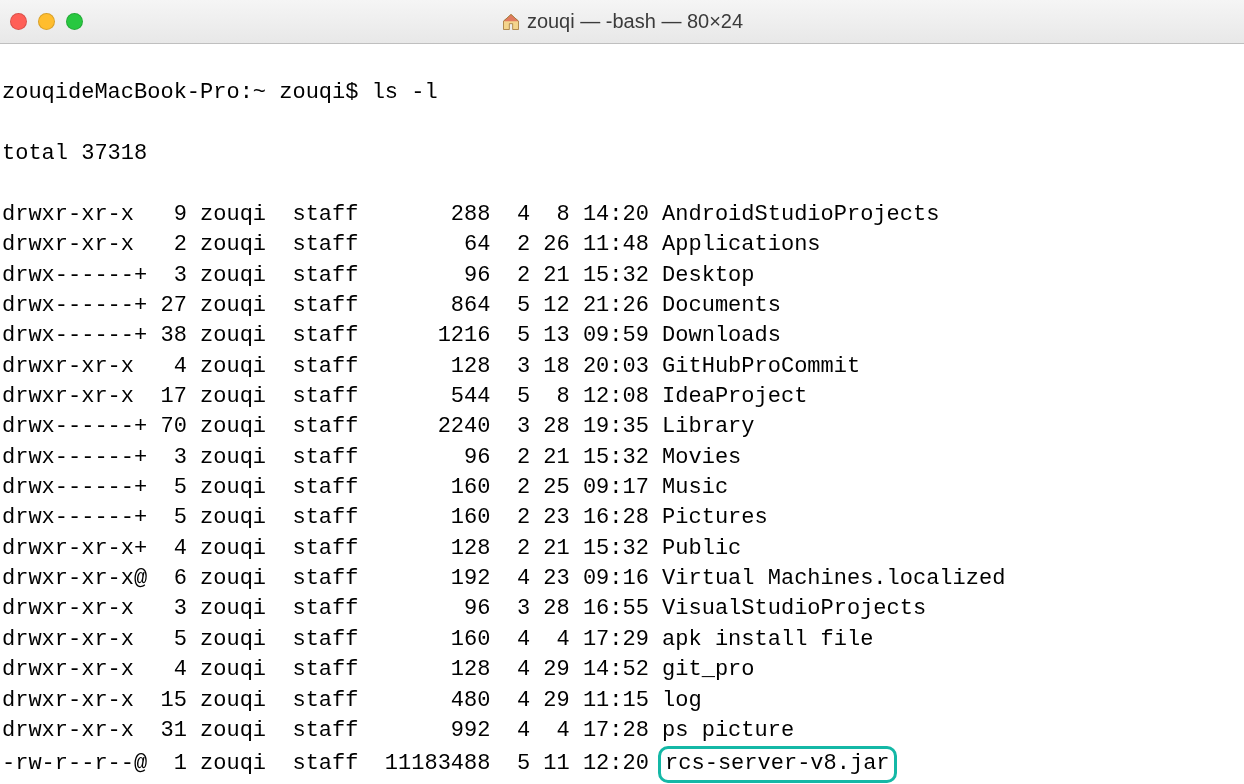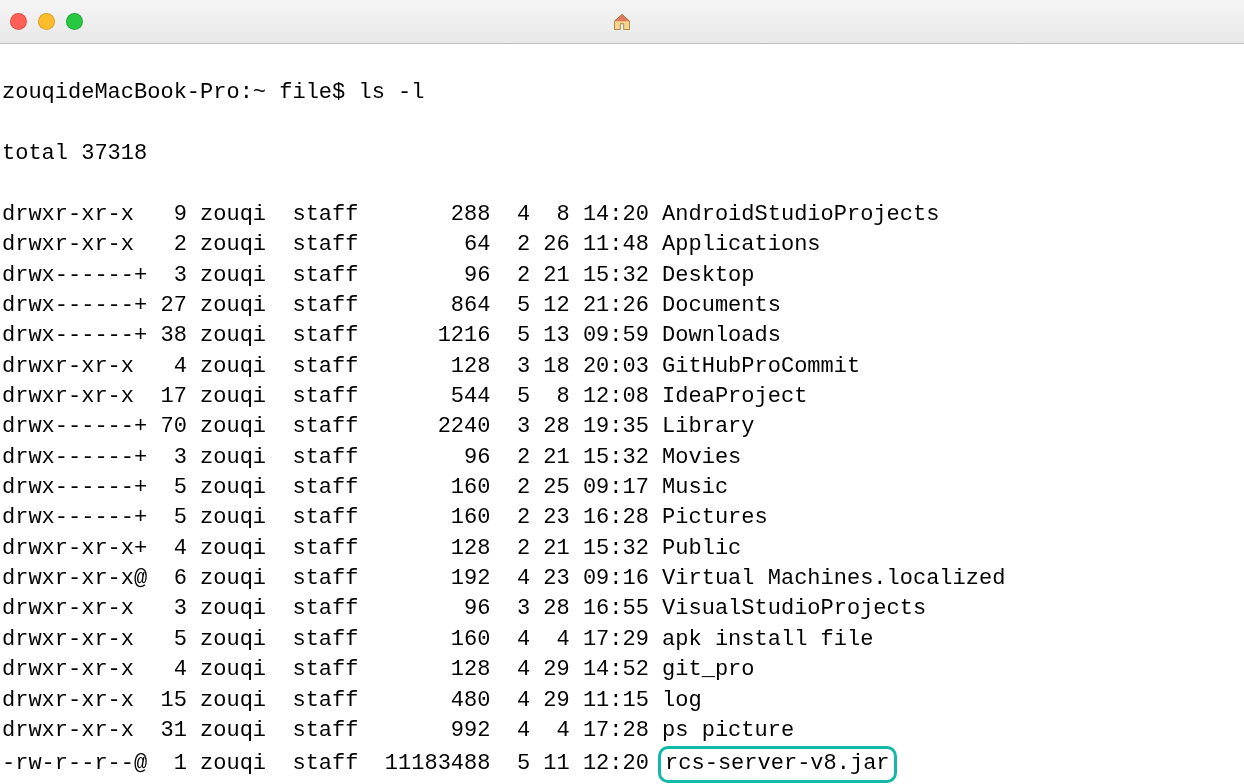--- a/index.html
+++ b/index.html
@@ -74,22 +74,23 @@
     <div class="tl yellow"></div>
     <div class="tl green"></div>
   </div>
   <div class="title-center">
     <span class="home-icon">
       <svg viewBox="0 0 24 24" width="20" height="20">
         <path d="M3 11 L12 3 L21 11 L21 21 L14 21 L14 14 L10 14 L10 21 L3 21 Z" fill="#f4d58d" stroke="#a57939" stroke-width="1"></path>
         <path d="M3 11 L12 3 L21 11" fill="#e07a5f" stroke="#a57939" stroke-width="1"></path>
       </svg>
     </span>
+    <span>zouqi — -bash — 80×24</span>
   </div>
 </div>
 
 <div class="terminal">
-<div>zouqideMacBook-Pro:~ file$ ls -l</div>
+<div>zouqideMacBook-Pro:~ zouqi$ ls -l</div>
 <div>total 37318</div>
 <div id="listing"><div><span>drwxr-xr-x   9 zouqi  staff       288  4  8 14:20 </span><span>AndroidStudioProjects</span></div><div><span>drwxr-xr-x   2 zouqi  staff        64  2 26 11:48 </span><span>Applications</span></div><div><span>drwx------+  3 zouqi  staff        96  2 21 15:32 </span><span>Desktop</span></div><div><span>drwx------+ 27 zouqi  staff       864  5 12 21:26 </span><span>Documents</span></div><div><span>drwx------+ 38 zouqi  staff      1216  5 13 09:59 </span><span>Downloads</span></div><div><span>drwxr-xr-x   4 zouqi  staff       128  3 18 20:03 </span><span>GitHubProCommit</span></div><div><span>drwxr-xr-x  17 zouqi  staff       544  5  8 12:08 </span><span>IdeaProject</span></div><div><span>drwx------+ 70 zouqi  staff      2240  3 28 19:35 </span><span>Library</span></div><div><span>drwx------+  3 zouqi  staff        96  2 21 15:32 </span><span>Movies</span></div><div><span>drwx------+  5 zouqi  staff       160  2 25 09:17 </span><span>Music</span></div><div><span>drwx------+  5 zouqi  staff       160  2 23 16:28 </span><span>Pictures</span></div><div><span>drwxr-xr-x+  4 zouqi  staff       128  2 21 15:32 </span><span>Public</span></div><div><span>drwxr-xr-x@  6 zouqi  staff       192  4 23 09:16 </span><span>Virtual Machines.localized</span></div><div><span>drwxr-xr-x   3 zouqi  staff        96  3 28 16:55 </span><span>VisualStudioProjects</span></div><div><span>drwxr-xr-x   5 zouqi  staff       160  4  4 17:29 </span><span>apk install file</span></div><div><span>drwxr-xr-x   4 zouqi  staff       128  4 29 14:52 </span><span>git_pro</span></div><div><span>drwxr-xr-x  15 zouqi  staff       480  4 29 11:15 </span><span>log</span></div><div><span>drwxr-xr-x  31 zouqi  staff       992  4  4 17:28 </span><span>ps picture</span></div><div><span>-rw-r--r--@  1 zouqi  staff  11183488  5 11 12:20 </span><span class="highlight-box">rcs-server-v8.jar</span></div></div>
 
 
 </div>
 
 </body></html>

